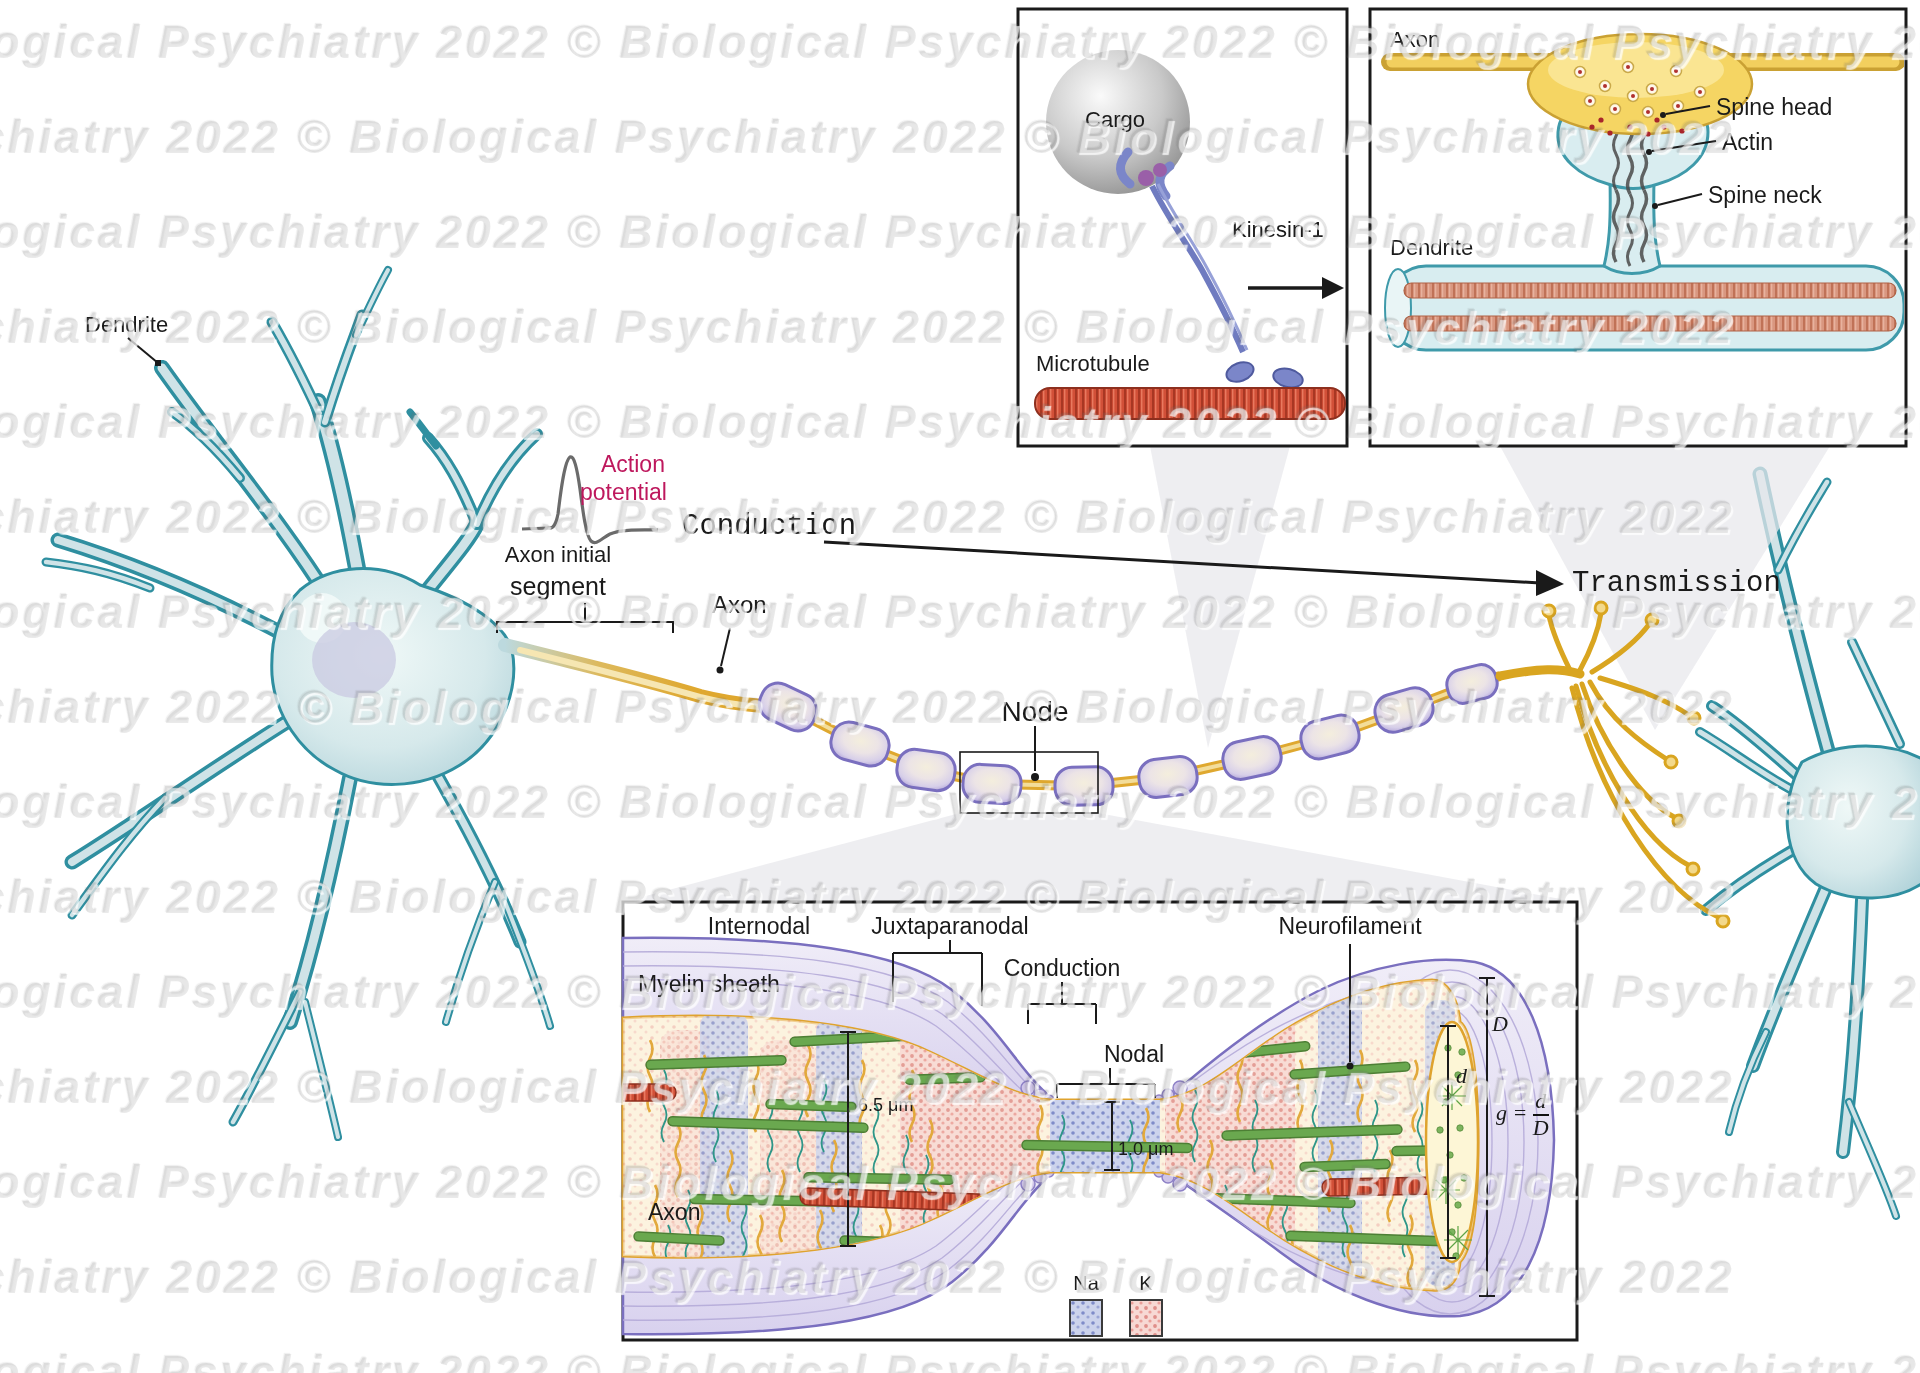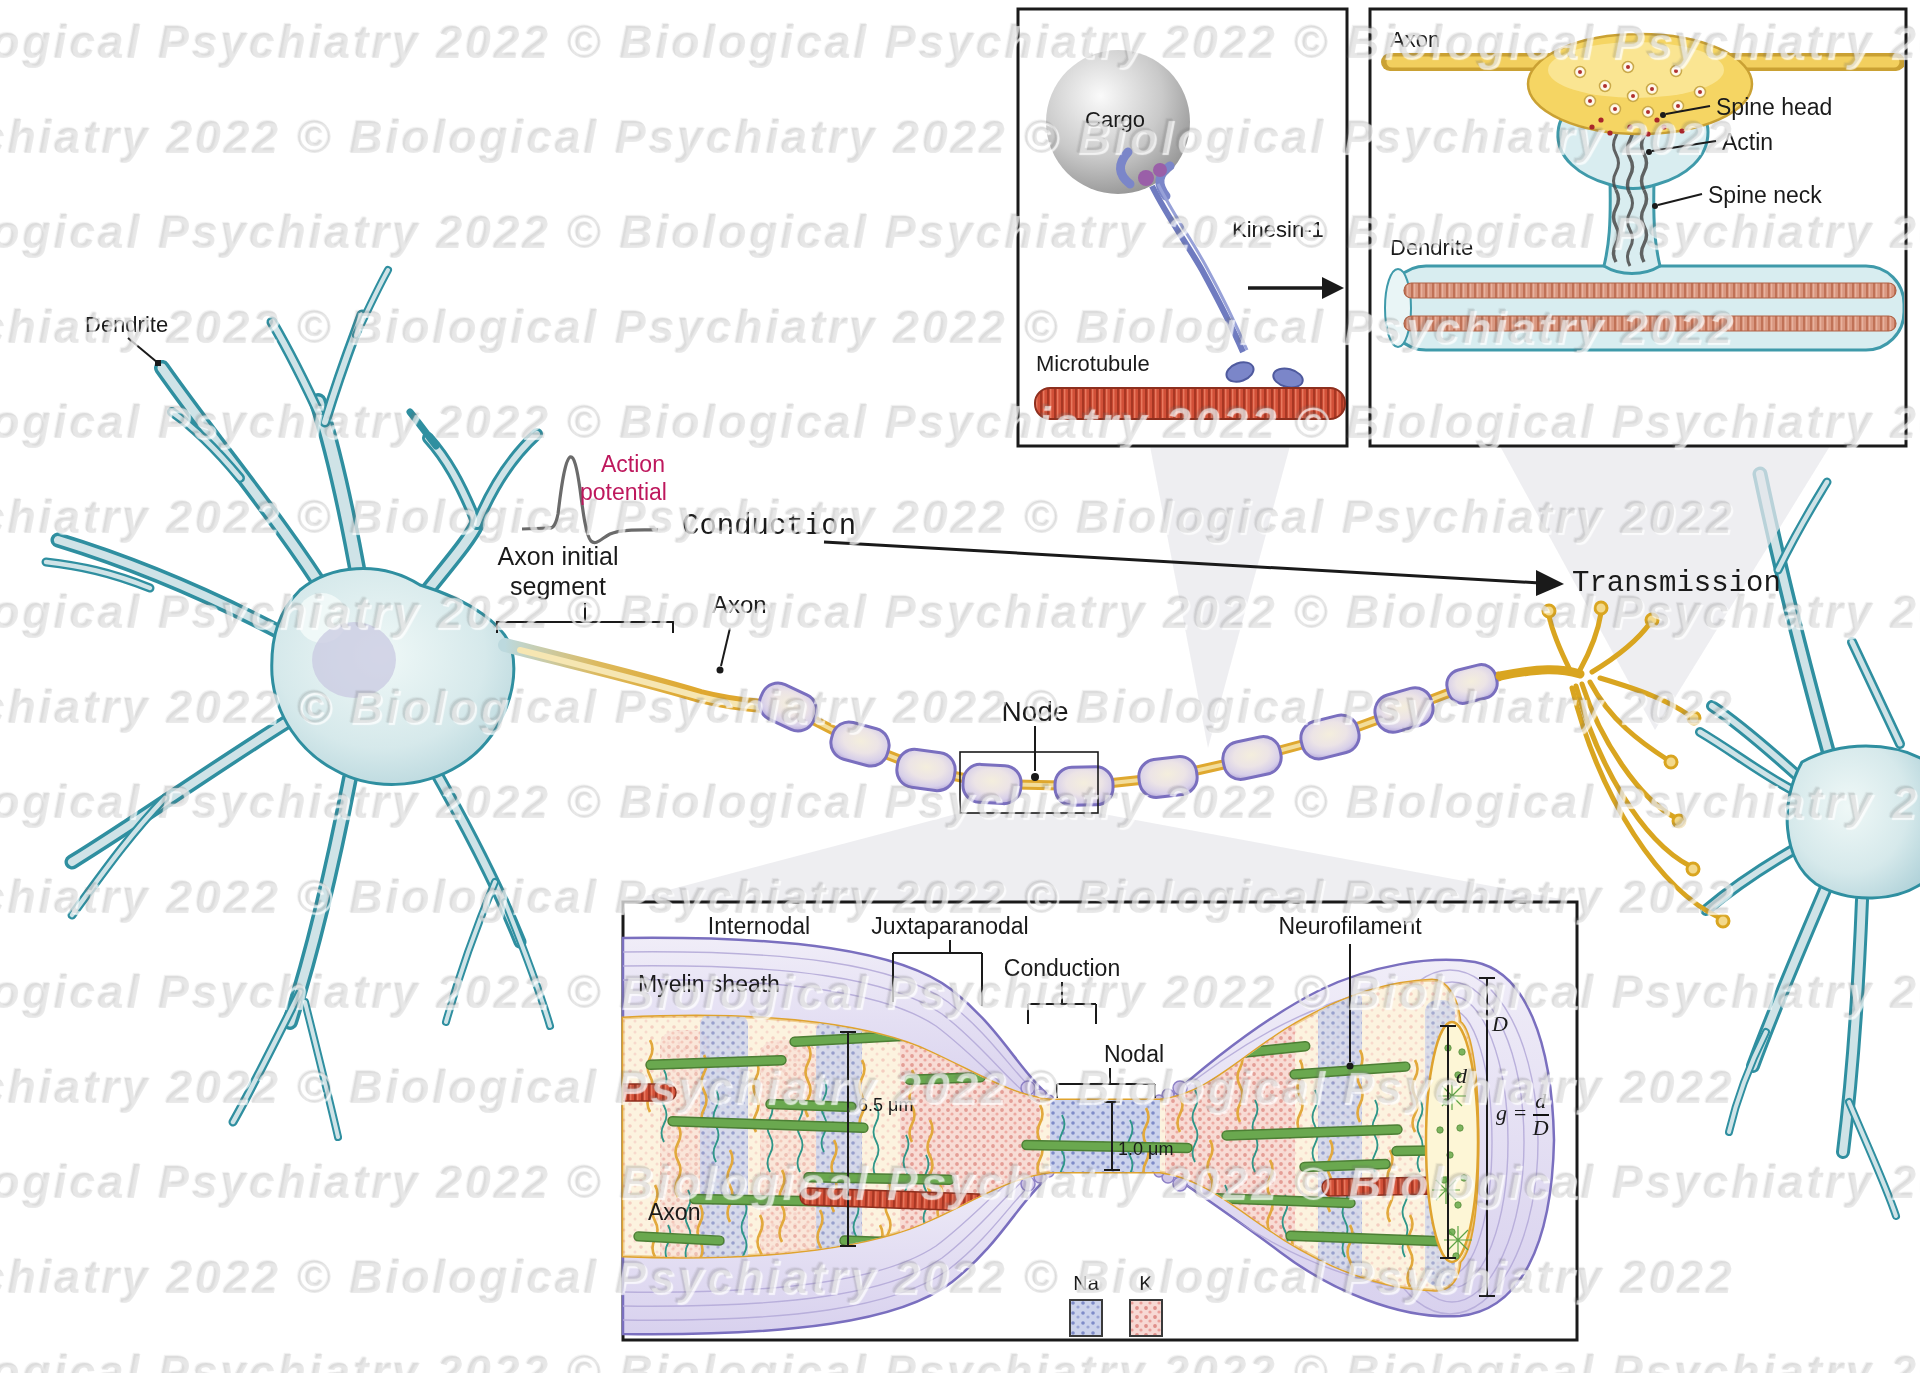--- a/index.html
+++ b/index.html
@@ -521,21 +521,21 @@
   </g>
 </svg>
 
 <div class="labels">
 
   <div style="left:85px;top:313px">Dendrite</div>
   <div class="gray" style="left:601px;top:452px;font-size:23px">Action</div>
   <div class="gray" style="left:580px;top:480px;font-size:23px">potential</div>
   <div class="big" style="left:682px;top:511px">Conduction</div>
   <div class="big" style="left:1572px;top:568px">Transmission</div>
-  <div class="c" style="left:558px;top:543px;font-size:25px">Axon initial</div>
+  <div class="c" style="left:558px;top:543px;font-size:22px">Axon initial</div>
   <div class="c" style="left:558px;top:573px;font-size:25px">segment</div>
   <div style="left:712px;top:592px;font-size:24px">Axon</div>
   <div class="c" style="left:1035px;top:697px;font-size:28px">Node</div>
 
   <div class="c" style="left:1115px;top:108px">Cargo</div>
   <div style="left:1232px;top:218px">Kinesin-1</div>
   <div style="left:1036px;top:352px">Microtubule</div>
 
   <div style="left:1390px;top:28px">Axon</div>
   <div class="small" style="left:1716px;top:95px">Spine head</div>

